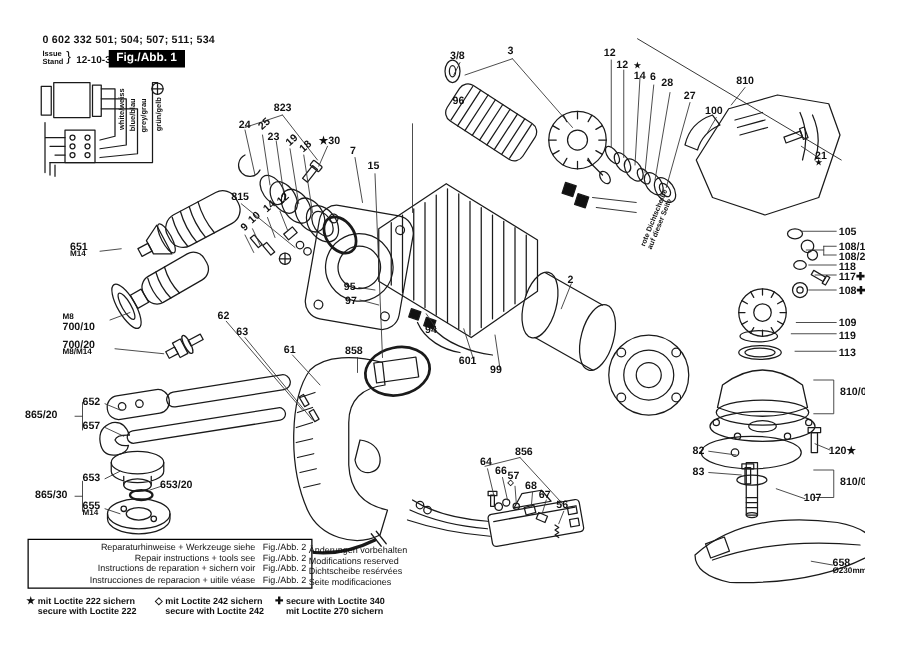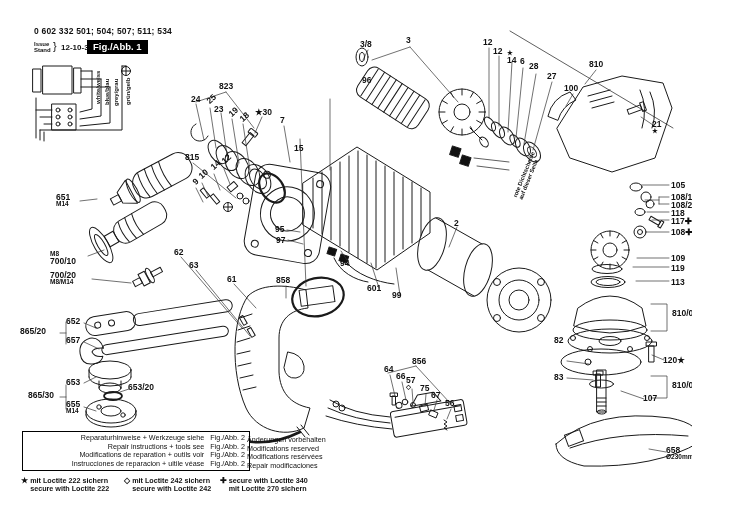--- a/index.html
+++ b/index.html
@@ -405,21 +405,21 @@
       <div class="lbl" style="left: 672px; top: 381px;">
         <span class="main">810/030</span>
       </div>
       <div class="lbl" style="left: 643px; top: 394px;">
         <span class="main">107</span>
       </div>
       <div class="lbl" style="left: 666px; top: 446px;">
         <span class="main">658</span>
         <span class="small">Ø230mm</span>
       </div>
-      <div class="lbl" style="left: 554px; top: 336px;">
+      <div class="lbl" style="left: 554px; top: 356px;">
         <span class="main">82</span>
       </div>
       <div class="lbl" style="left: 554px; top: 373px;">
         <span class="main">83</span>
       </div>
       <div class="lbl" style="left: 56px; top: 193px;">
         <span class="main">651</span>
         <span class="small">M14</span>
       </div>
       <div class="lbl" style="left: 50px; top: 251px;">
@@ -469,21 +469,21 @@
       </div>
       <div class="lbl" style="left: 238px; top: 117px; transform: rotate(-42deg); transform-origin: 0px 0px;">
         <span class="main">18</span>
       </div>
       <div class="lbl" style="left: 255px; top: 108px;">
         <span class="main">★30</span>
       </div>
       <div class="lbl" style="left: 280px; top: 116px;">
         <span class="main">7</span>
       </div>
-      <div class="lbl" style="left: 294px; top: 128px; margin-top: 16px;">
+      <div class="lbl" style="left: 294px; top: 128px;">
         <span class="main">15</span>
       </div>
       <div class="lbl" style="left: 322px; top: 76px; margin-left: 40px;">
         <span class="main">96</span>
       </div>
       <div class="lbl" style="left: 185px; top: 153px;">
         <span class="main">815</span>
       </div>
       <div class="lbl" style="left: 220px; top: 159px; transform: rotate(-42deg); transform-origin: 0px 0px;">
         <span class="main">12</span>
@@ -534,54 +534,54 @@
         <span class="main">64</span>
       </div>
       <div class="lbl" style="left: 396px; top: 372px;">
         <span class="main">66</span>
       </div>
       <div class="lbl" style="left: 406px; top: 376px;">
         <span class="main">57</span>
         <span class="small">◇</span>
       </div>
       <div class="lbl" style="left: 420px; top: 384px;">
-        <span class="main">75</span>
+        <span class="main">68</span>
       </div>
       <div class="lbl" style="left: 431px; top: 391px;">
         <span class="main">67</span>
       </div>
       <div class="lbl" style="left: 445px; top: 399px;">
         <span class="main">56</span>
       </div>
     </div>
 
   <div class="legend" id="legend-rows">
       <div class="lg-row">
         <span class="lg-text">Reparaturhinweise + Werkzeuge siehe</span>
         <span class="lg-fig">Fig./Abb. 2</span>
       </div>
       <div class="lg-row">
         <span class="lg-text">Repair instructions + tools see</span>
         <span class="lg-fig">Fig./Abb. 2</span>
       </div>
       <div class="lg-row">
-        <span class="lg-text">Modifications de reparation + outils voir</span>
+        <span class="lg-text">Instructions de reparation + sichern voir</span>
         <span class="lg-fig">Fig./Abb. 2</span>
       </div>
       <div class="lg-row">
         <span class="lg-text">Instrucciones de reparacion + uitile véase</span>
         <span class="lg-fig">Fig./Abb. 2</span>
       </div>
     </div>
 
   <div class="mods" id="mods">
       <div>Änderungen vorbehalten</div>
       <div>Modifications reserved</div>
-      <div>Modifications resérvées</div>
-      <div>Repair modificaciones</div>
+      <div>Dichtscheibe resérvées</div>
+      <div>Seite modificaciones</div>
     </div>
 
   <div id="loctite">
       <div class="loc" style="left: 21px;">
         <span class="sym">★</span>
         <span>
           <div>mit Loctite 222 sichern</div>
           <div>secure with Loctite 222</div>
         </span>
       </div>

